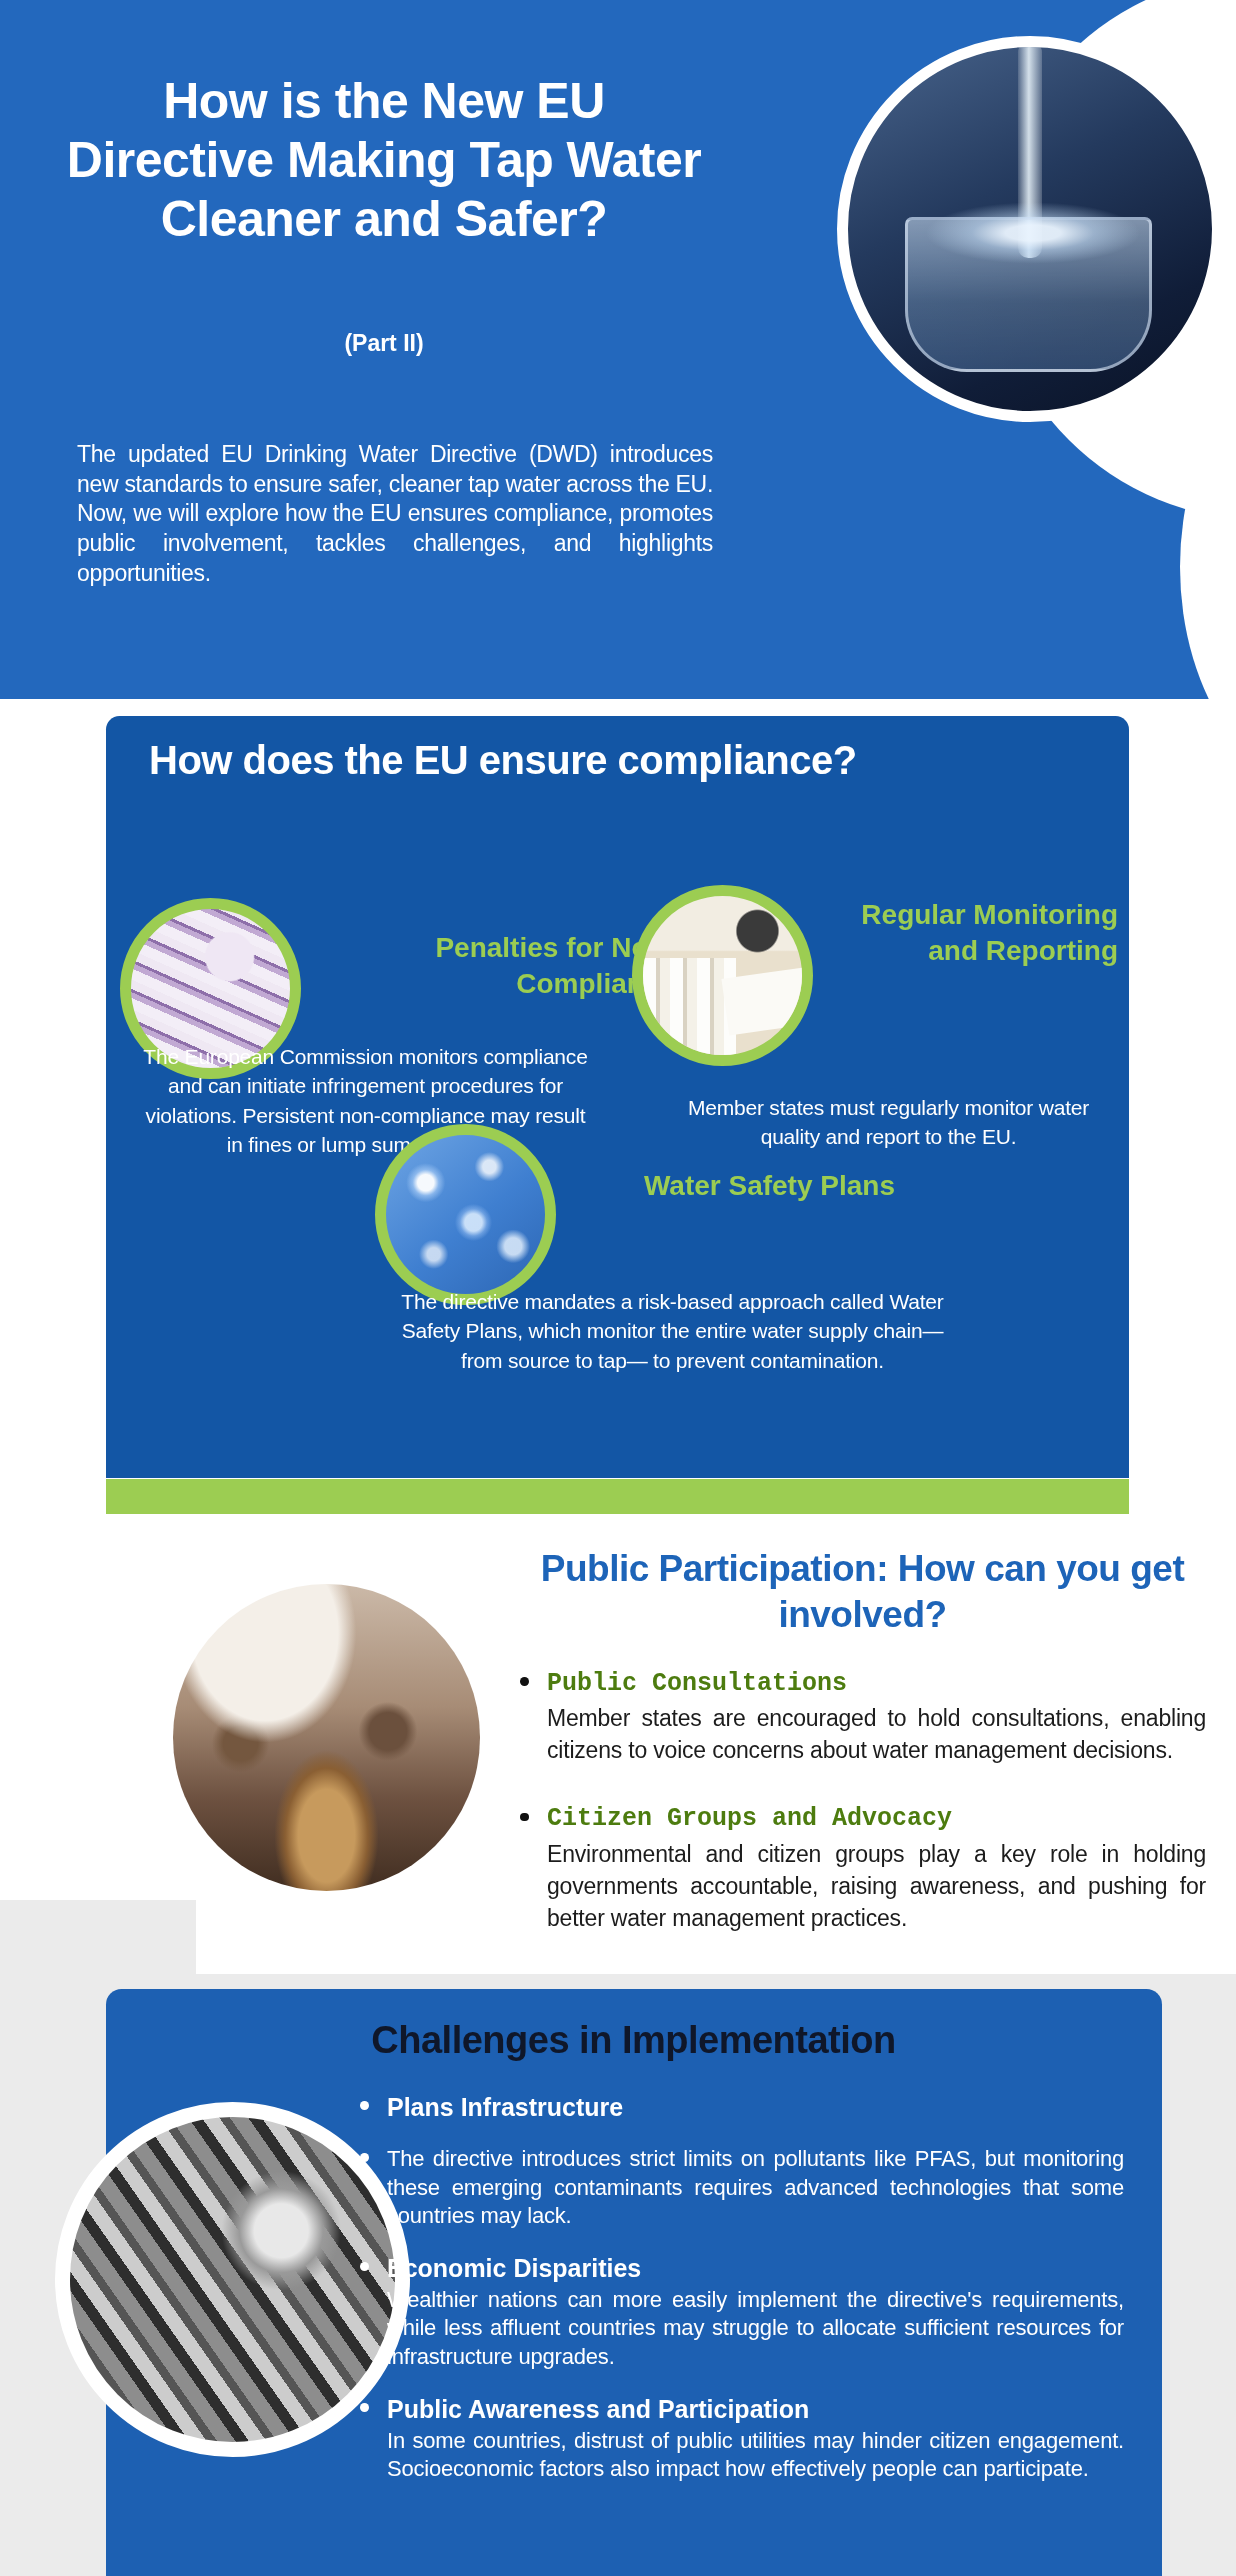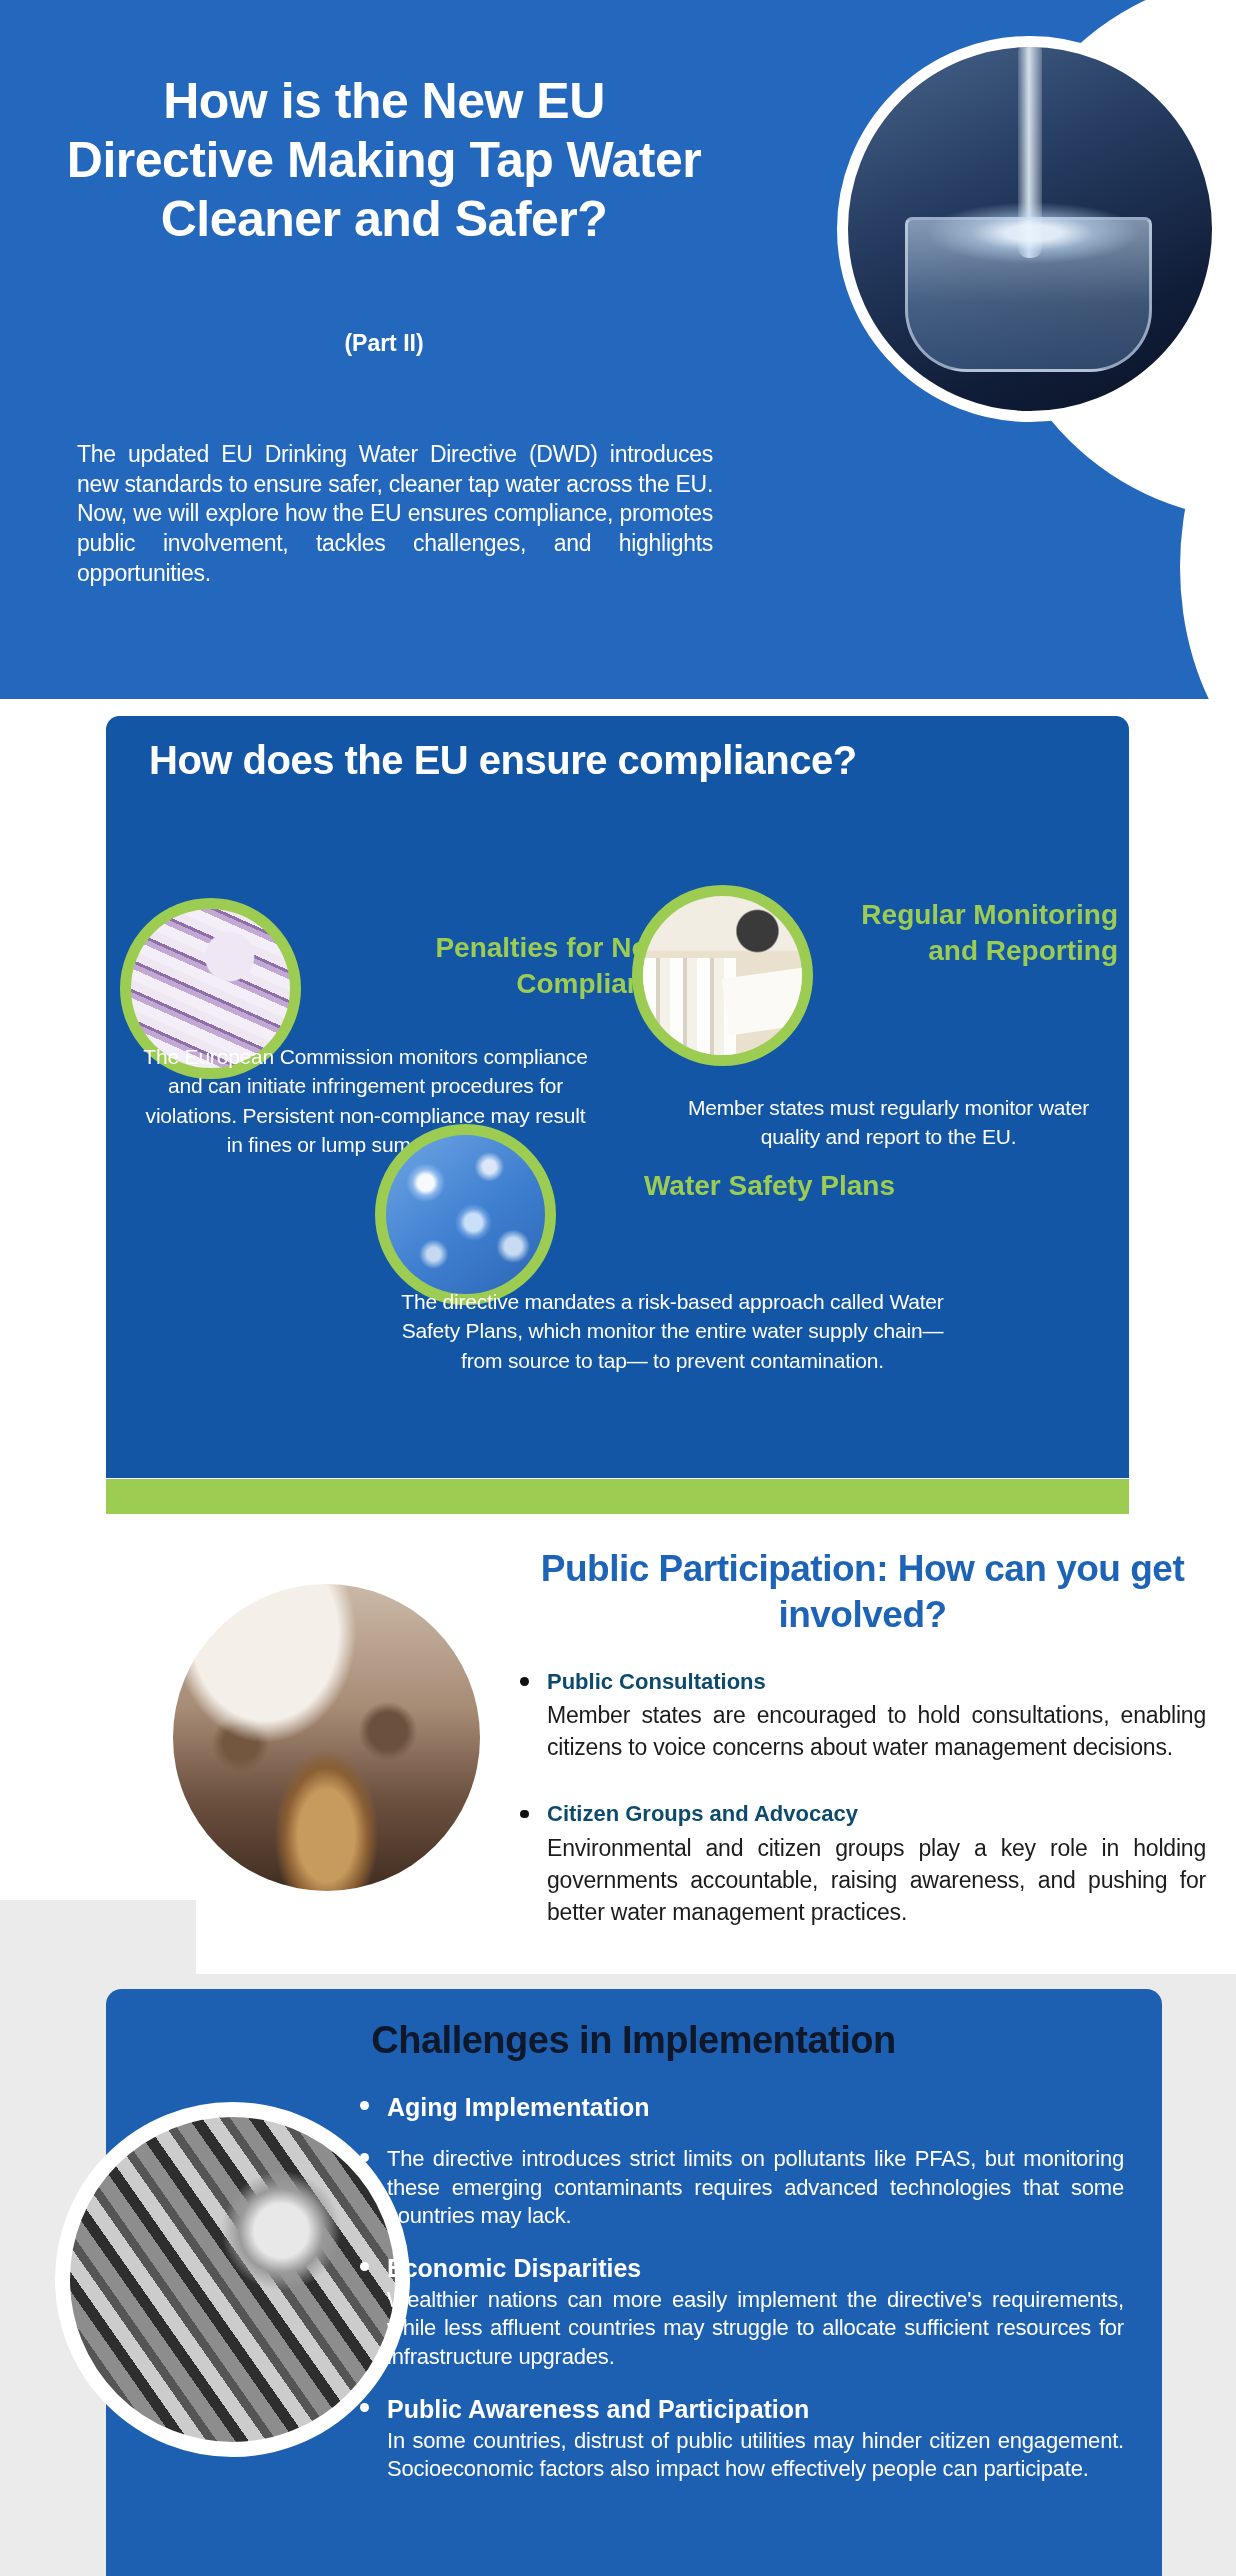--- a/index.html
+++ b/index.html
@@ -85,21 +85,21 @@
         radial-gradient(circle at 22% 52%, #74573f 0 6%, transparent 10%),
         linear-gradient(180deg,#cbb9a8 0%,#a78c76 40%,#6d5140 70%,#402d20 100%); }
   .participation-heading { left:520px; top:1546px; width:685px; color:#1d64b8;
       font-size:37px; font-weight:bold; line-height:1.23; text-align:center; letter-spacing:-0.5px; }
   .bullet-list { list-style:none; }
   .bullet-item { position:relative; }
   .bullet-dot { position:absolute; left:-27px; top:8.2px; width:8.8px; height:8.8px; border-radius:50%; }
   .participation-bullets { left:547px; top:1669px; width:659px; }
   .participation-bullets .bullet-item + .bullet-item { margin-top:38px; }
   .participation-bullets .bullet-dot { background:#111111; }
-  .participation-bullets .bullet-title { color:#0c4a6e; font-weight:bold; font-size:22px; display:block; margin-bottom:4.1px; }
+  .participation-bullets .bullet-title { color:#4d7c0f; font-weight:bold; font-size:25px; display:block; margin-bottom:4.1px;font-family:Liberation Mono, monospace; }
   .participation-bullets .bullet-body { color:#1c1c1c; font-size:23px; line-height:1.4; text-align:justify; display:block; letter-spacing:-0.2px; }
 
   
   .challenges-panel { left:106px; top:1989px; width:1056px; height:626px;
       background:#1d60b2; border-radius:15.5px; }
   .challenges-heading { left:180px; top:2019px; width:907px; color:#0f172a;
       font-size:38px; font-weight:bold; text-align:center; letter-spacing:-0.5px; }
   .photo-pipes { left:55px; top:2102px; width:355px; height:355px; border-radius:50%; overflow:hidden;
       border:15.5px solid #ffffff;
       background:
@@ -165,21 +165,21 @@
       <span class="bullet-body">Environmental and citizen groups play a key role in holding governments accountable, raising awareness, and pushing for better water management practices.</span>
     </li>
   </ul>
 
   <div class="abs challenges-panel"></div>
   <h2 class="abs challenges-heading">Challenges in Implementation</h2>
   <div class="abs photo-pipes"></div>
   <ul class="abs bullet-list panel-bullets challenges-bullets">
     <li class="bullet-item">
       <span class="bullet-dot"></span>
-      <span class="bullet-title">Aging Implementation</span>
+      <span class="bullet-title">Plans Infrastructure</span>
     </li>
     <li class="bullet-item">
       <span class="bullet-dot"></span>
       <span class="bullet-body">The directive introduces strict limits on pollutants like PFAS, but monitoring these emerging contaminants requires advanced technologies that some countries may lack.</span>
     </li>
     <li class="bullet-item">
       <span class="bullet-dot"></span>
       <span class="bullet-title">Economic Disparities</span>
       <span class="bullet-body">Wealthier nations can more easily implement the directive's requirements, while less affluent countries may struggle to allocate sufficient resources for infrastructure upgrades.</span>
     </li>

